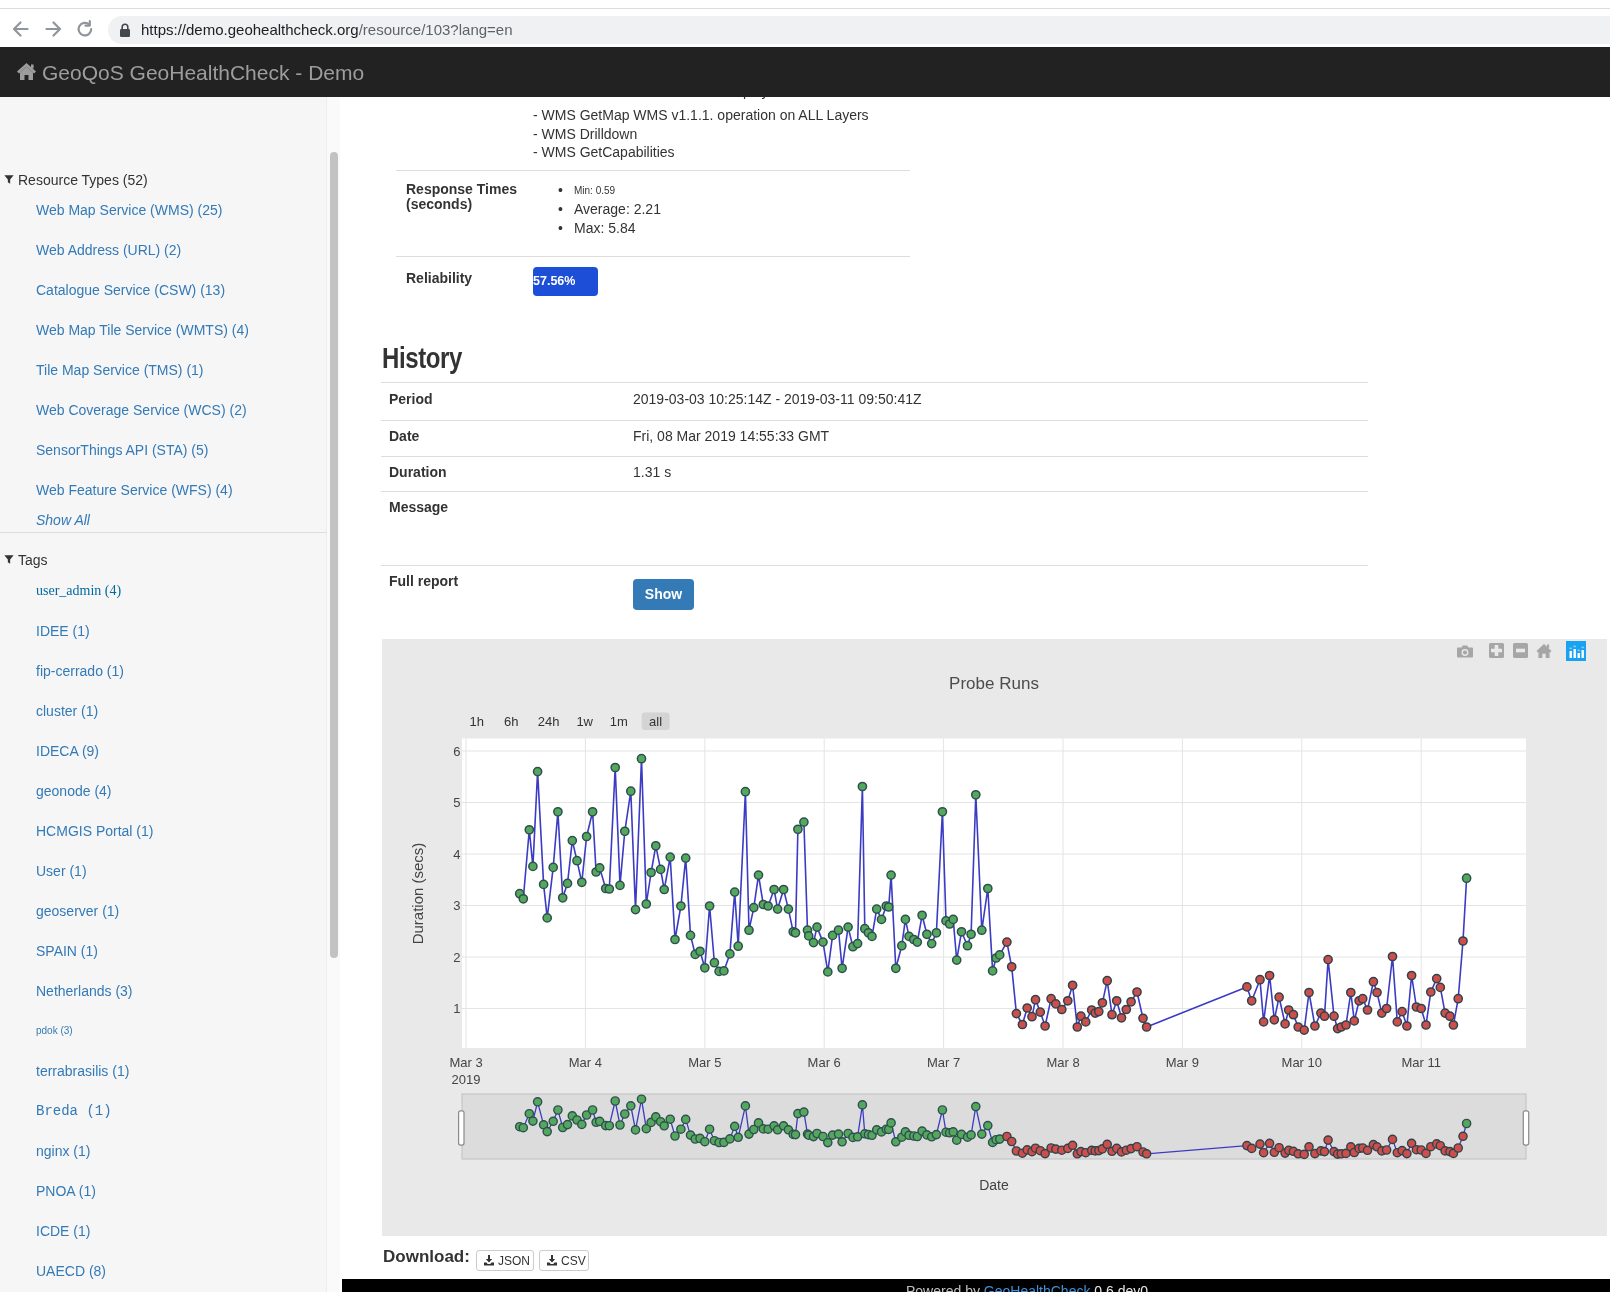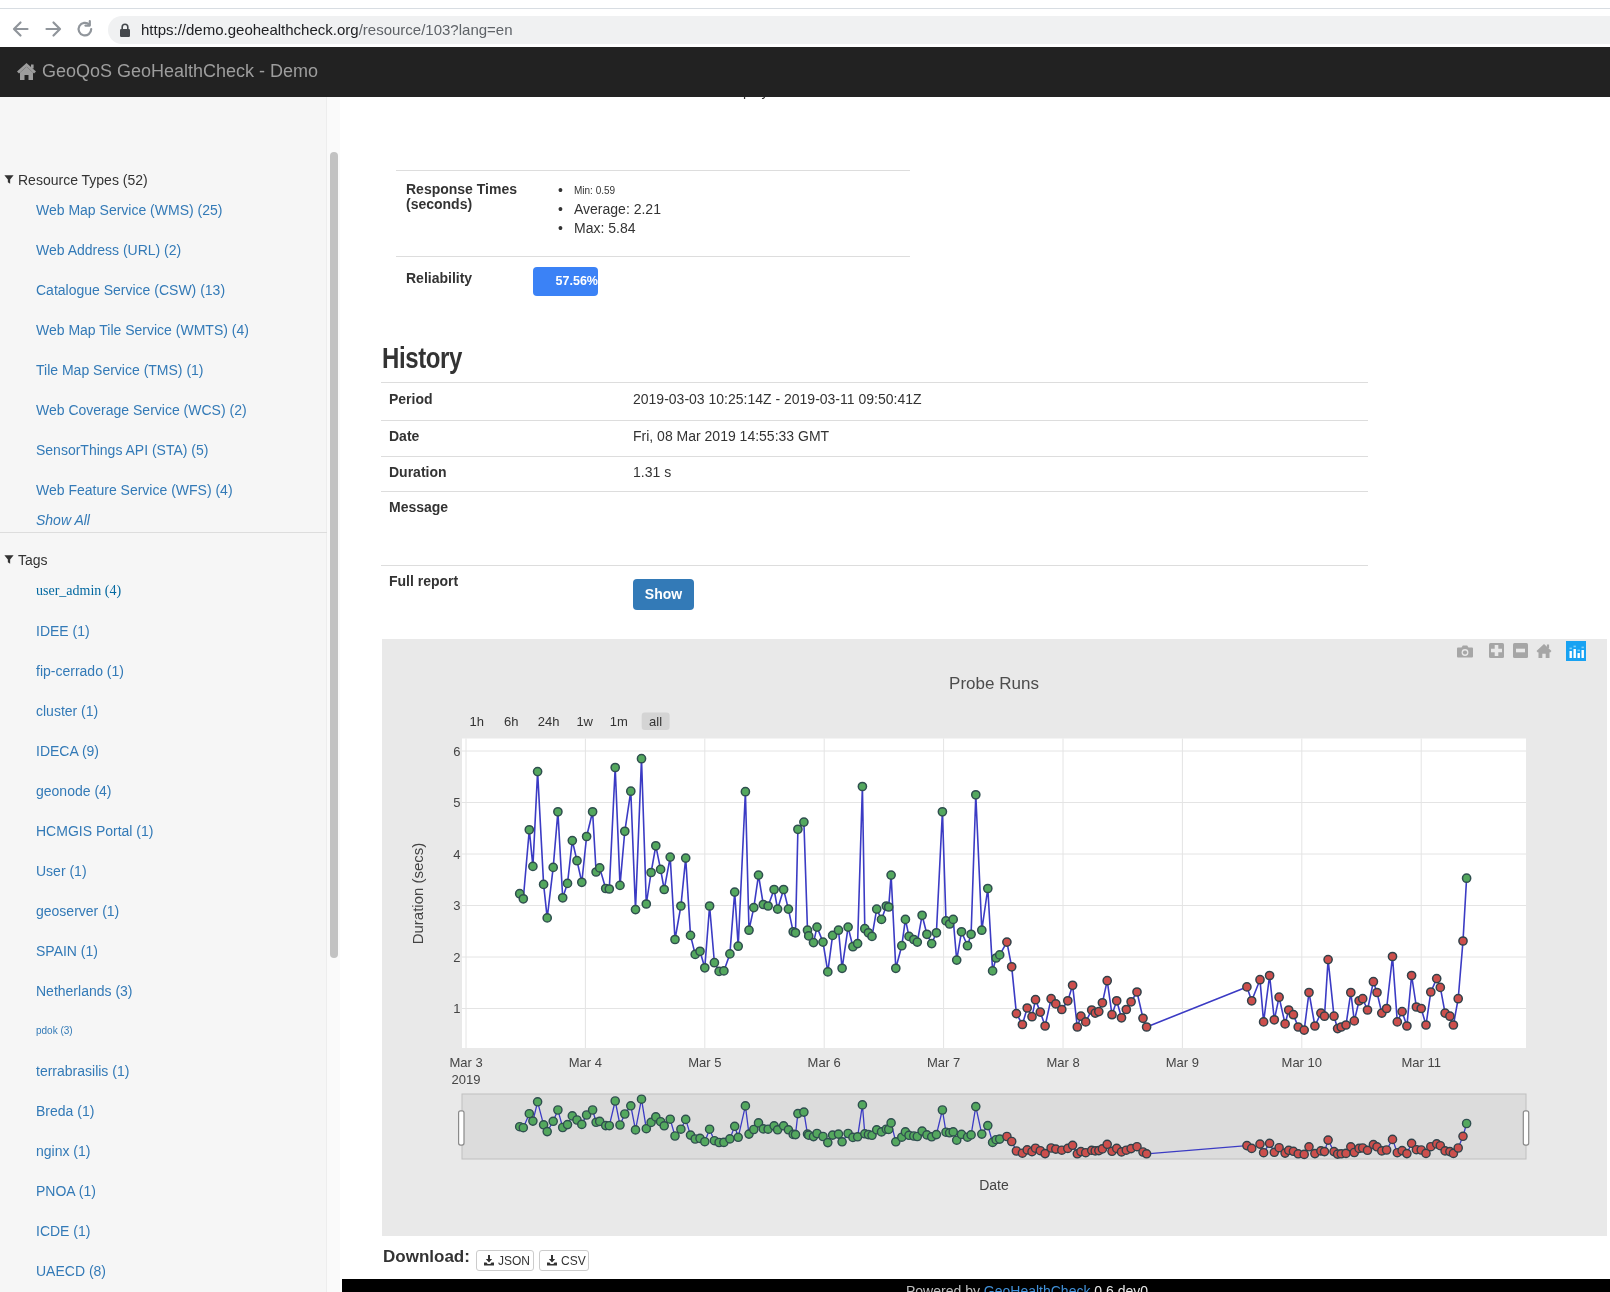--- a/index.html
+++ b/index.html
@@ -22,21 +22,21 @@
 <rect x="1" y="7" width="10" height="8" rx="1.2" fill="#44484c"></rect>
 <path d="M3.2 7 V5 a2.8 2.8 0 0 1 5.6 0 V7" stroke="#44484c" stroke-width="1.6" fill="none"></path>
     </svg>
 <div class="abs" style="left:141px;top:13px;font-size:15px;color:#202124;white-space:nowrap;">https://demo.geohealthcheck.org<span style="color:#5f6368;">/resource/103?lang=en</span></div>
 <div class="abs" style="left:0;top:39px;width:1610px;height:50px;background:#222222;z-index:50;"></div>
 <svg class="abs" style="left:17px;top:54px;z-index:51;" width="19" height="18" viewBox="0 0 19 18">
 <path d="M0 9.5 L9.5 1 L19 9.5 L17 11.5 L9.5 4.8 L2 11.5 Z" fill="#9d9d9d"></path>
 <path d="M3 10.5 L9.5 4.7 L16 10.5 V18 H11.5 V13 H7.5 V18 H3 Z" fill="#9d9d9d"></path>
 <rect x="14" y="2.5" width="2.6" height="4" fill="#9d9d9d"></rect>
     </svg>
-<div class="abs" style="left:42px;top:53px;font-size:18px;color:#9d9d9d;z-index:51;white-space:nowrap;">GeoQoS GeoHealthCheck - Demo</div>
+<div class="abs" style="left:42px;top:53px;font-size:21px;color:#9d9d9d;z-index:51;white-space:nowrap;">GeoQoS GeoHealthCheck - Demo</div>
 <div class="abs" style="left:0;top:89px;width:326px;height:1203px;background:#f6f6f6;"></div>
 <div class="abs" style="left:326px;top:89px;width:14px;height:1203px;background:#fafafa;border-left:1px solid #ededed;"></div>
 <div class="abs" style="left:330px;top:144px;width:8px;height:806px;background:#c2c2c2;border-radius:4px;"></div>
 <svg class="abs" style="left:4px;top:166px;" width="10" height="11" viewBox="0 0 13 13">
 <path d="M0.5 1 H12.5 L8 6.5 V12 L5 10 V6.5 Z" fill="#333"></path>
     </svg>
 <div class="abs" style="left:18px;top:162px;font-size:14px;color:#333;line-height:20px;">Resource Types (52)</div>
 <div class="abs" style="left:36px;top:192px;font-size:14px;color:#337ab7;line-height:20px;">Web Map Service (WMS) (25)</div>
 <div class="abs" style="left:36px;top:232px;font-size:14px;color:#337ab7;line-height:20px;">Web Address (URL) (2)</div>
 <div class="abs" style="left:36px;top:272px;font-size:14px;color:#337ab7;line-height:20px;">Catalogue Service (CSW) (13)</div>
@@ -57,37 +57,38 @@
 <div class="abs" style="left:36px;top:693px;font-size:14px;color:#337ab7;line-height:20px;">cluster (1)</div>
 <div class="abs" style="left:36px;top:733px;font-size:14px;color:#337ab7;line-height:20px;">IDECA (9)</div>
 <div class="abs" style="left:36px;top:773px;font-size:14px;color:#337ab7;line-height:20px;">geonode (4)</div>
 <div class="abs" style="left:36px;top:813px;font-size:14px;color:#337ab7;line-height:20px;">HCMGIS Portal (1)</div>
 <div class="abs" style="left:36px;top:853px;font-size:14px;color:#337ab7;line-height:20px;">User (1)</div>
 <div class="abs" style="left:36px;top:893px;font-size:14px;color:#337ab7;line-height:20px;">geoserver (1)</div>
 <div class="abs" style="left:36px;top:933px;font-size:14px;color:#337ab7;line-height:20px;">SPAIN (1)</div>
 <div class="abs" style="left:36px;top:973px;font-size:14px;color:#337ab7;line-height:20px;">Netherlands (3)</div>
 <div class="abs" style="left:36px;top:1013px;font-size:10px;color:#337ab7;line-height:20px;">pdok (3)</div>
 <div class="abs" style="left:36px;top:1053px;font-size:14px;color:#337ab7;line-height:20px;">terrabrasilis (1)</div>
-<div class="abs" style="left:36px;top:1093px;font-size:14px;color:#337ab7;line-height:20px;">Breda (1)</div>
+<div class="abs" style="left:36px;top:1093px;font-size:14px;color:#337ab7;line-height:20px;font-family:Liberation Mono, monospace;">Breda (1)</div>
 <div class="abs" style="left:36px;top:1133px;font-size:14px;color:#337ab7;line-height:20px;">nginx (1)</div>
 <div class="abs" style="left:36px;top:1173px;font-size:14px;color:#337ab7;line-height:20px;">PNOA (1)</div>
 <div class="abs" style="left:36px;top:1213px;font-size:14px;color:#337ab7;line-height:20px;">ICDE (1)</div>
 <div class="abs" style="left:36px;top:1253px;font-size:14px;color:#337ab7;line-height:20px;">UAECD (8)</div>
 <div class="abs" style="left:725px;top:73px;font-size:14px;color:#333;line-height:20px;z-index:10;">display</div>
+<div class="abs" style="left:533px;top:98px;font-size:14px;color:#333;line-height:18.6px;">- WMS GetMap WMS v1.1.1. operation on ALL Layers<br>- WMS Drilldown<br>- WMS GetCapabilities</div>
 <div class="abs" style="left:396px;top:162px;width:514px;height:1px;background:#ddd;"></div>
 <div class="abs" style="left:406px;top:174px;font-size:14px;font-weight:bold;color:#333;line-height:15px;">Response Times<br>(seconds)</div>
 <div class="abs" style="left:558px;top:173px;width:8px;font-size:14px;color:#333;line-height:19.4px;">•</div>
 <div class="abs" style="left:574px;top:173px;font-size:10px;color:#333;line-height:19.4px;">Min: 0.59</div>
 <div class="abs" style="left:558px;top:192px;width:8px;font-size:14px;color:#333;line-height:19.4px;">•</div>
 <div class="abs" style="left:574px;top:192px;font-size:14px;color:#333;line-height:19.4px;">Average: 2.21</div>
 <div class="abs" style="left:558px;top:211px;width:8px;font-size:14px;color:#333;line-height:19.4px;">•</div>
 <div class="abs" style="left:574px;top:211px;font-size:14px;color:#333;line-height:19.4px;">Max: 5.84</div>
 <div class="abs" style="left:396px;top:248px;width:514px;height:1px;background:#ddd;"></div>
 <div class="abs" style="left:406px;top:262px;font-size:14px;font-weight:bold;color:#333;">Reliability</div>
-<div class="abs" style="left:533px;top:259px;width:65px;height:29px;background:#3b82f6;border-radius:4px;color:#fff;font-size:12.5px;font-weight:bold;text-align:right;line-height:29px;">57.56%</div>
+<div class="abs" style="left:533px;top:259px;width:65px;height:29px;background:#1d4ed8;border-radius:4px;color:#fff;font-size:12.5px;font-weight:bold;text-align:left;line-height:29px;">57.56%</div>
 <div class="abs" style="left:382px;top:333px;font-size:30px;font-weight:bold;color:#333;letter-spacing:-0.5px;transform:scaleX(0.8);transform-origin:left top;">History</div>
 <div class="abs" style="left:381px;top:374px;width:987px;height:1px;background:#ddd;"></div>
 <div class="abs" style="left:381px;top:412px;width:987px;height:1px;background:#ddd;"></div>
 <div class="abs" style="left:381px;top:448px;width:987px;height:1px;background:#ddd;"></div>
 <div class="abs" style="left:381px;top:483px;width:987px;height:1px;background:#ddd;"></div>
 <div class="abs" style="left:381px;top:557px;width:987px;height:1px;background:#ddd;"></div>
 <div class="abs" style="left:389px;top:383px;font-size:14px;font-weight:bold;color:#333;">Period</div>
 <div class="abs" style="left:633px;top:383px;font-size:14px;color:#333;">2019-03-03 10:25:14Z - 2019-03-11 09:50:41Z</div>
 <div class="abs" style="left:389px;top:420px;font-size:14px;font-weight:bold;color:#333;">Date</div>
 <div class="abs" style="left:633px;top:420px;font-size:14px;color:#333;">Fri, 08 Mar 2019 14:55:33 GMT</div>

